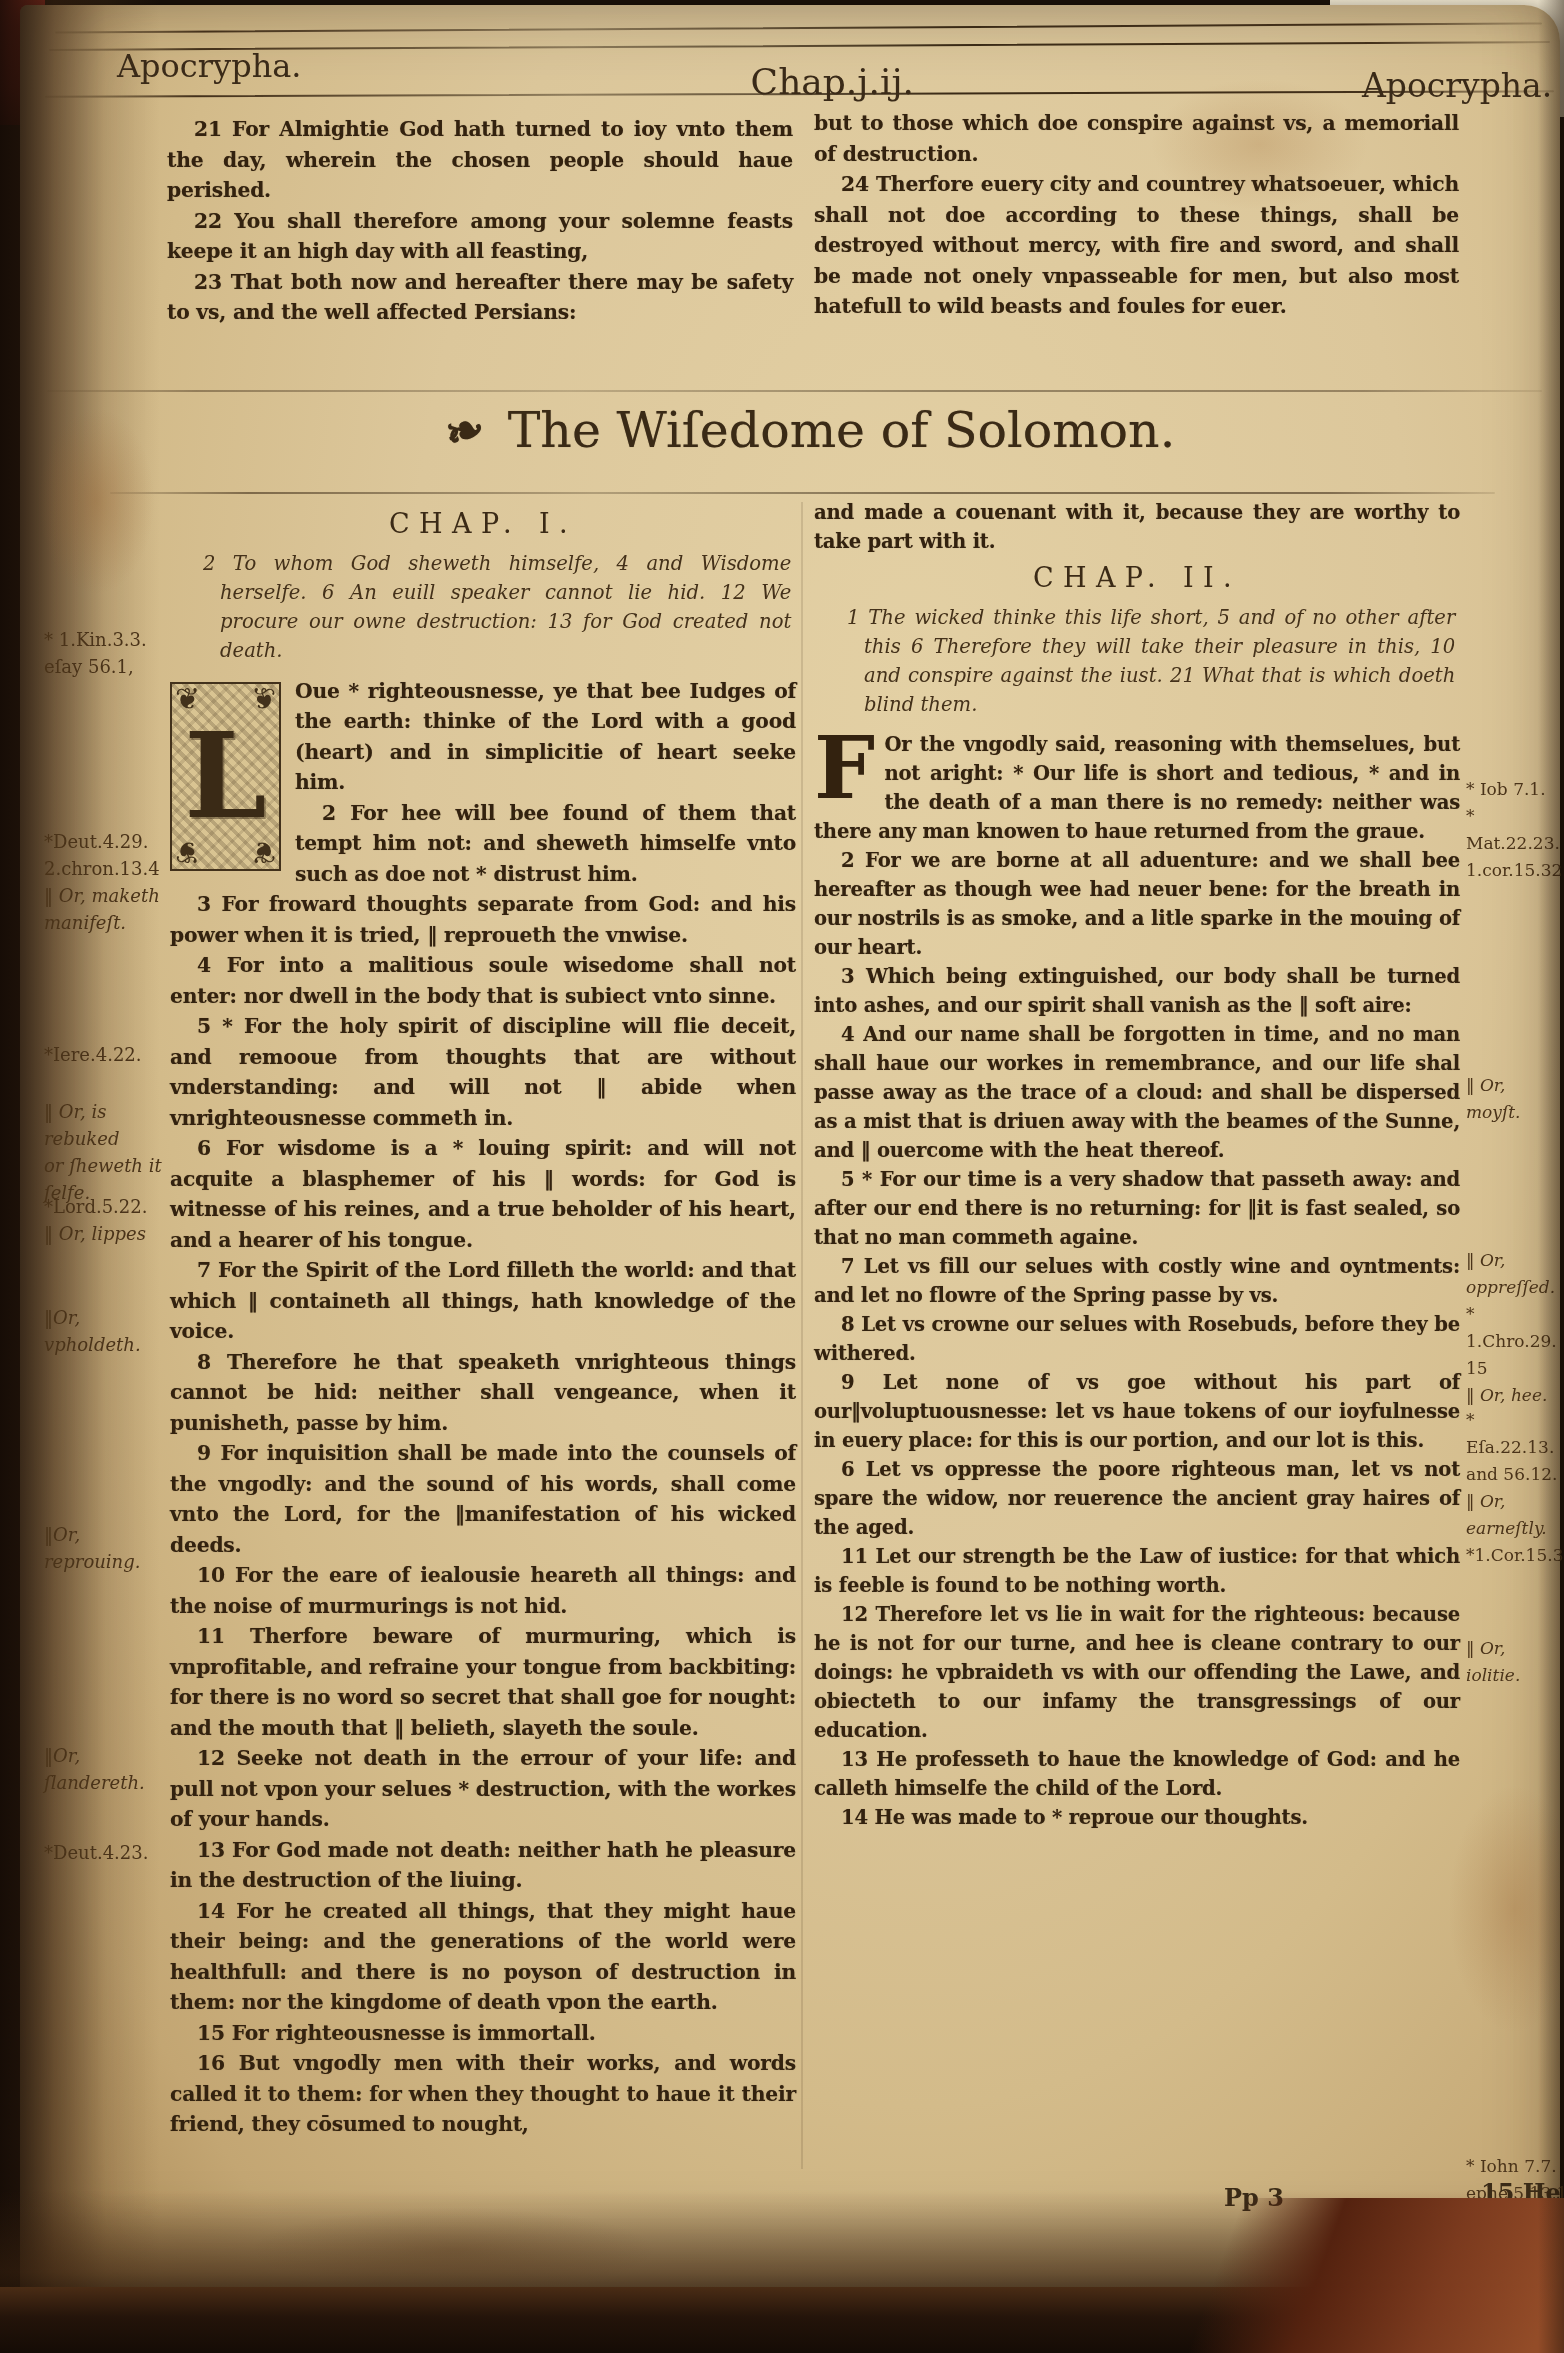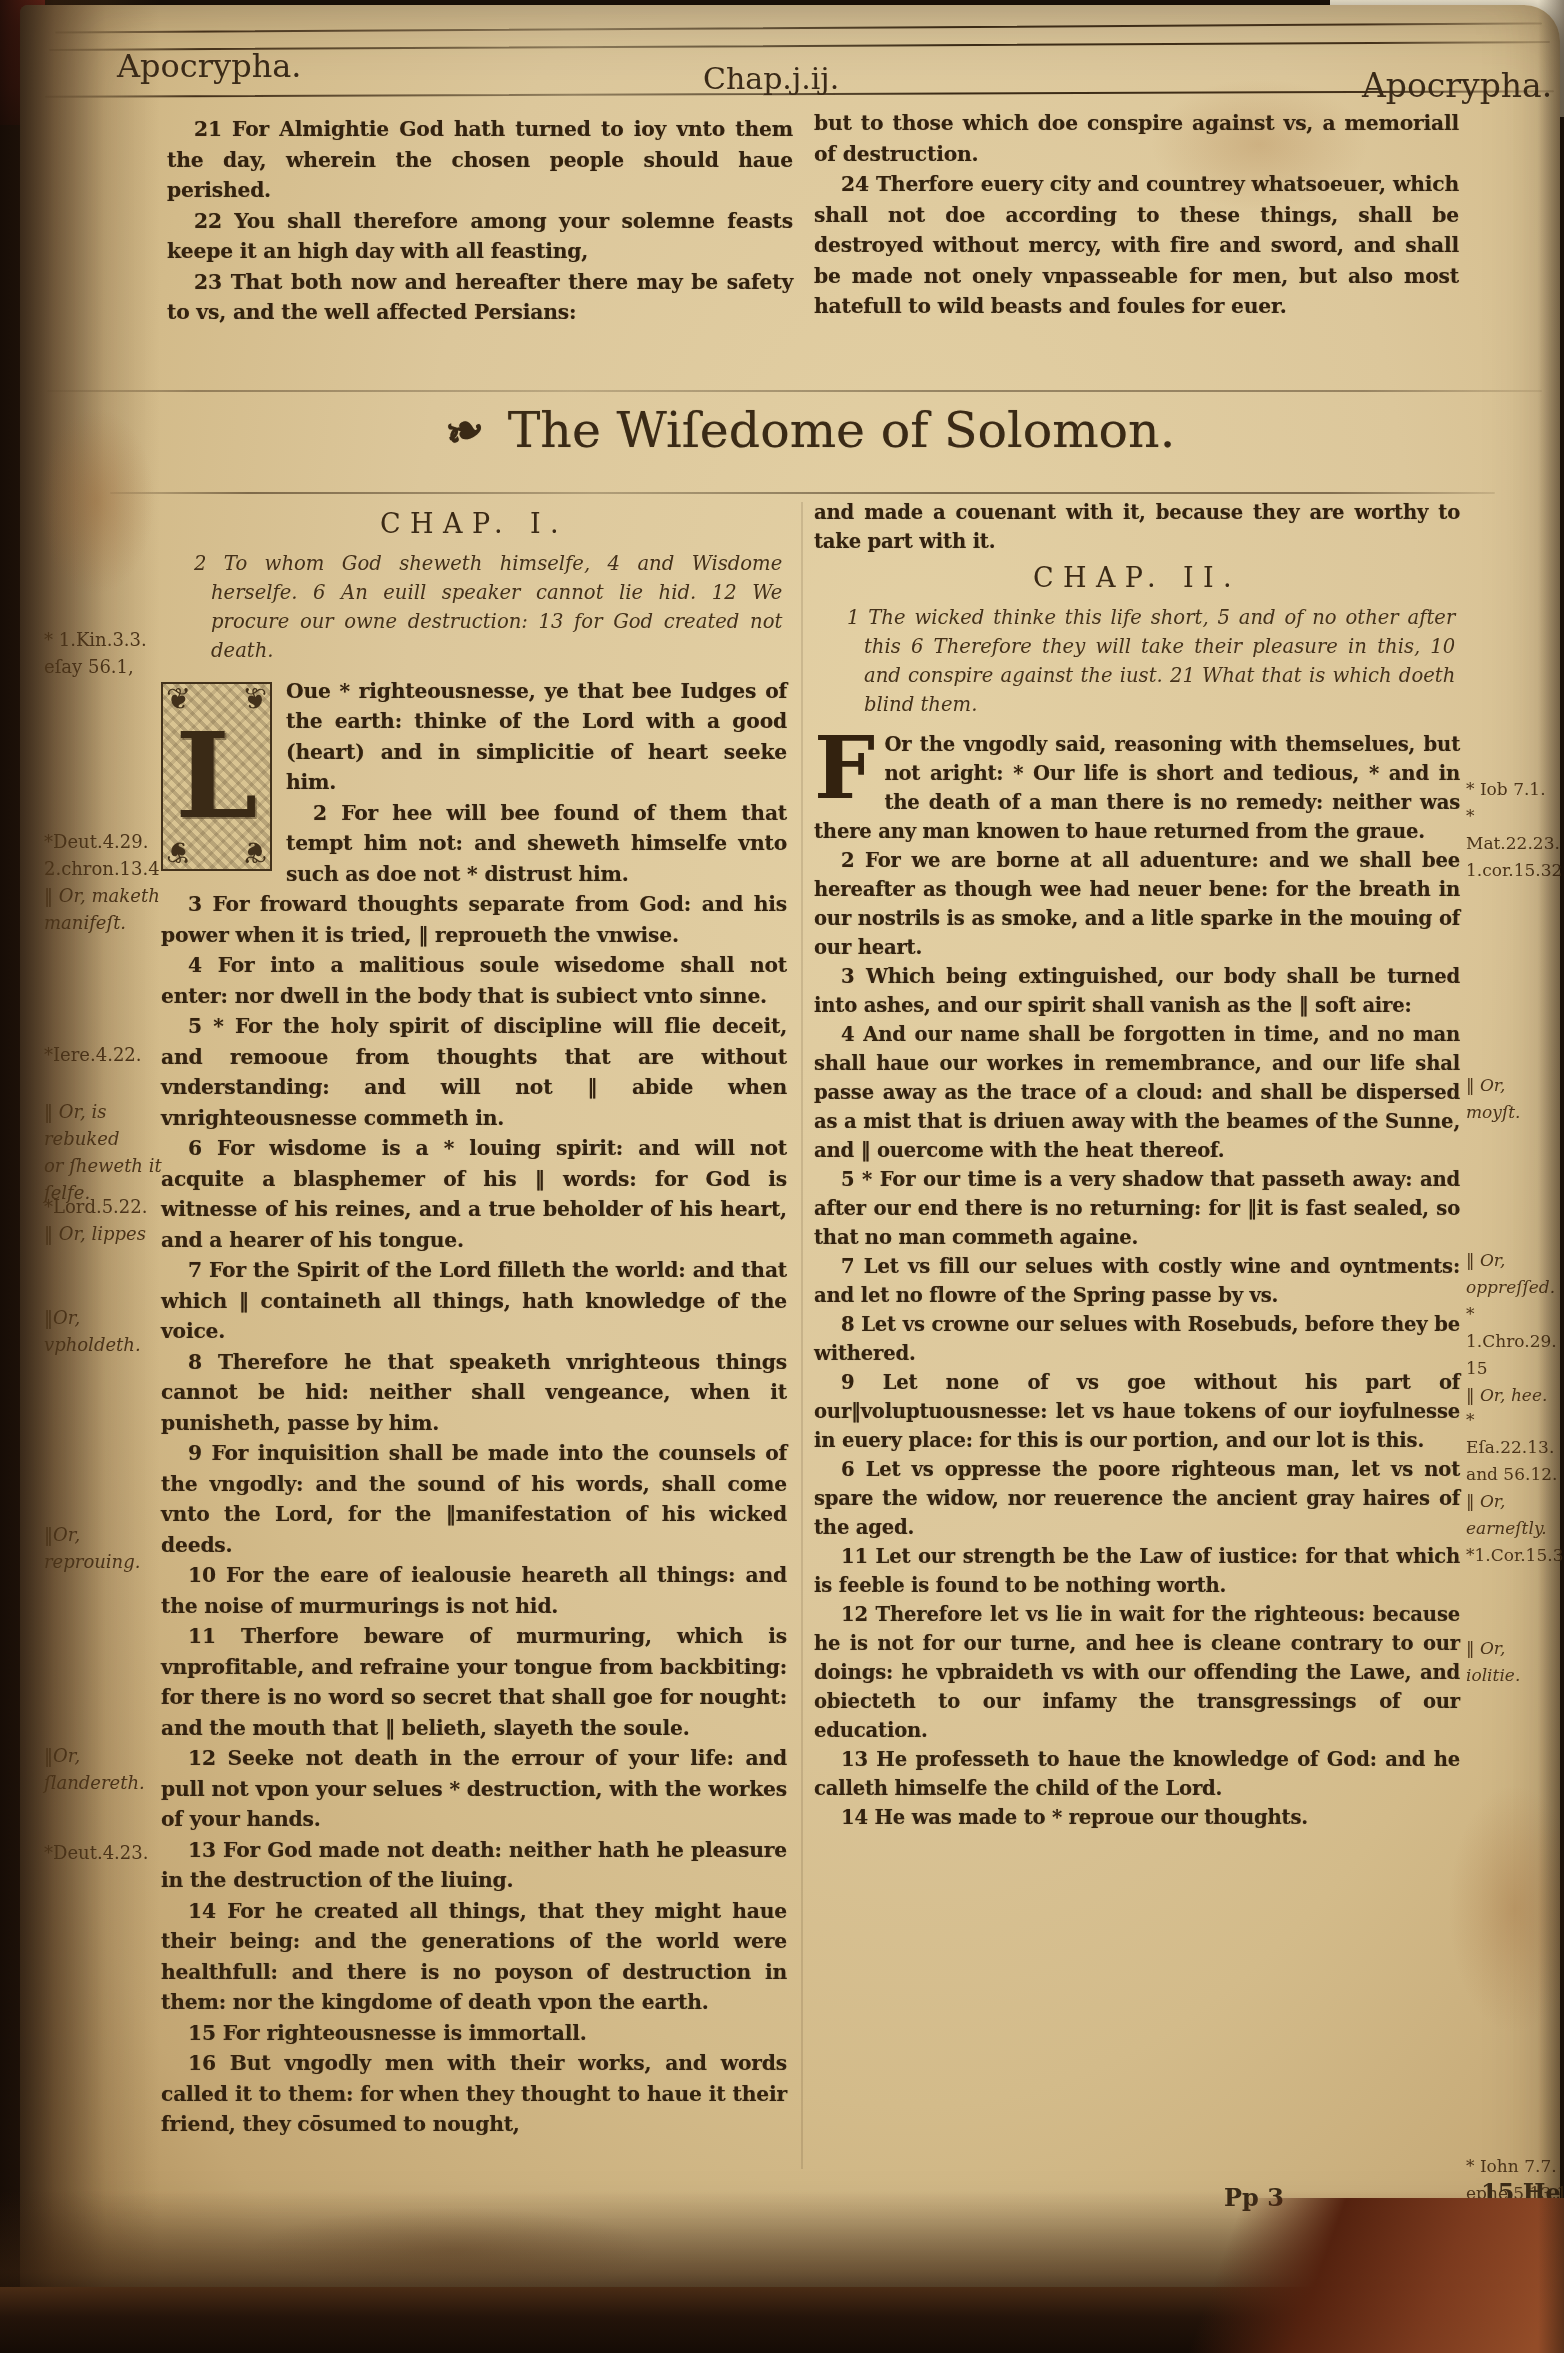--- a/index.html
+++ b/index.html
@@ -40,27 +40,27 @@
     background:linear-gradient(90deg,rgba(64,44,20,.15),#43301a 10%,#38291575 35%,#3a2a16 60%,#43301a 88%,rgba(64,44,20,.2)); }
   .r-top1 { left:55px;  top:27px;  width:1487px; transform:rotate(-.35deg); }
   .r-top2 { left:49px;  top:45px;  width:1501px; transform:rotate(-.3deg); }
   .r-hdr  { left:45px;  top:93px; width:1509px; transform:rotate(-.2deg); }
   .r-ti1  { left:47px;  top:390px; width:1495px; opacity:.45; }
   .r-ti2  { left:110px; top:492px; width:1385px; opacity:.6; }
   .vline  { position:absolute; left:801px; top:502px; width:1.6px; height:1667px; background:rgba(64,44,22,.14); }
   
   .running { position:absolute; color:#3a2a18; }
   .hdr-left   { left:117px; top:47px;  font-size:32px; }
-  .hdr-center { left:703px; top:61px;  width:211px; text-align:left; font-size:30px; }
+  .hdr-center { left:703px; top:61px;  width:211px; text-align:right; font-size:36px; }
   .hdr-right  { left:1362px; top:66px; font-size:33px; }
   
   .textcol { position:absolute; color:#33220f; }
   .esther-left  { left:167px;  top:114px; width:626px; }
   .esther-right { left:814px; top:108px; width:645px; }
-  .col-left     { left:161px;  top:502px; width:626px; }
+  .col-left     { left:170px;  top:502px; width:626px; }
   .col-right    { left:814px; top:498px; width:646px; }
   .verse { font-weight:bold; font-size:20.3px; line-height:30.5px; text-align:justify;
     text-indent:27px; letter-spacing:-0.2px; text-shadow:0 0 0.8px rgba(40,24,8,.35); }
   .noindent { text-indent:0; }
   .col-right .verse { font-size:19.6px; line-height:29px; }
   .chap-heading { font-size:27px; font-weight:normal; letter-spacing:9.4px; text-align:center;
     color:#3b2a16; margin:6.3px 0 9.4px; }
   .argument { font-style:italic; font-weight:normal; font-size:19.6px; line-height:29px;
     color:#44311a; padding-left:50px; padding-right:4.7px; text-indent:-17px;
     margin-bottom:11px; text-align:justify; }

